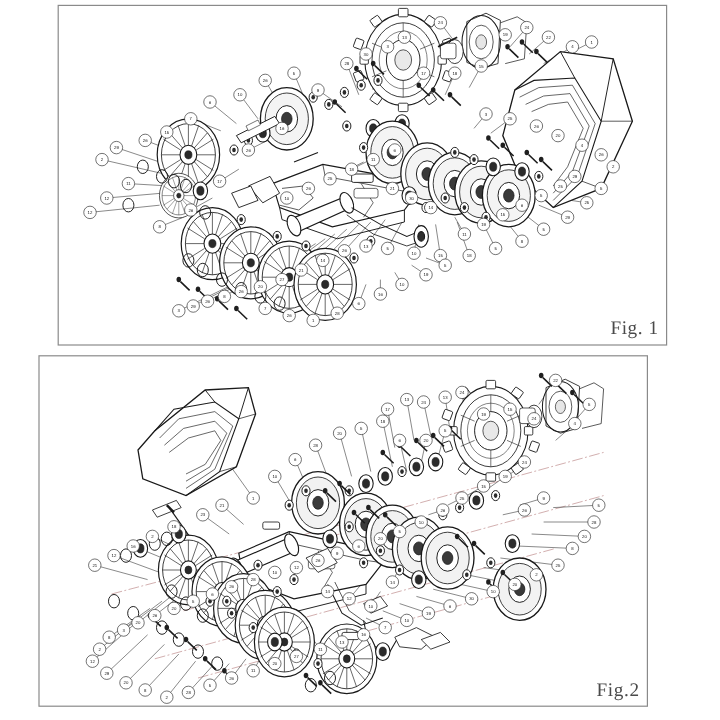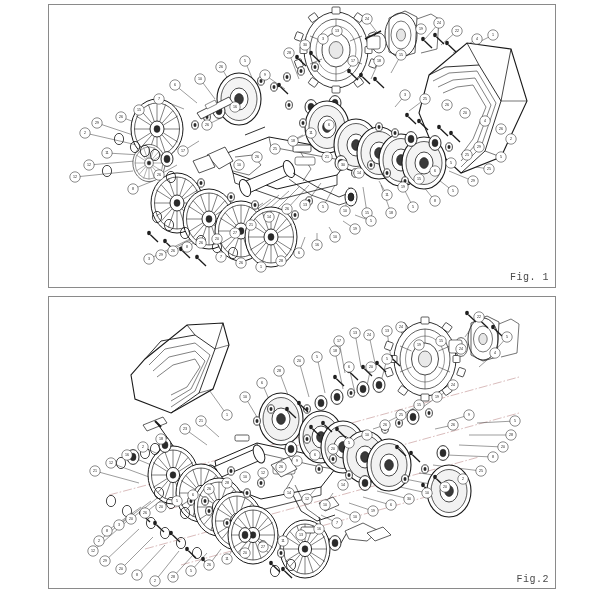--- a/index.html
+++ b/index.html
@@ -1,23 +1,23 @@
 <!DOCTYPE html>
 <html><head>
 <meta charset="utf-8">
 <style>
   html,body{margin:0;padding:0;background:#ffffff;}
   body{width:600px;height:600px;overflow:hidden;
        font-family:"Liberation Sans", sans-serif;}
   #page{position:relative;width:600px;height:600px;background:#ffffff;}
   .figframe{position:absolute;border:1.6px solid #8a8a8a;background:#ffffff;box-sizing:border-box;}
   #fig1-frame{left:48px;top:4px;width:508px;height:284px;}
-  #fig2-frame{left:48px;top:296px;width:508px;height:293px;}
-  .figlabel{position:absolute;font-family:Liberation Mono, monospace;
-            font-size:10px;color:#4a4a4a;letter-spacing:0.5px;white-space:pre;}
+  #fig2-frame{left:32px;top:296px;width:508px;height:293px;}
+  .figlabel{position:absolute;font-family:Liberation Serif, serif;
+            font-size:16px;color:#4a4a4a;letter-spacing:0.5px;white-space:pre;}
   #fig1-label{right:6px;bottom:4px;}
   #fig2-label{right:6px;bottom:3px;}
   svg{display:block;}
   .dwg{position:absolute;left:0;top:0;}
 </style>
 </head>
 <body>
 
 <div id="page">
 

